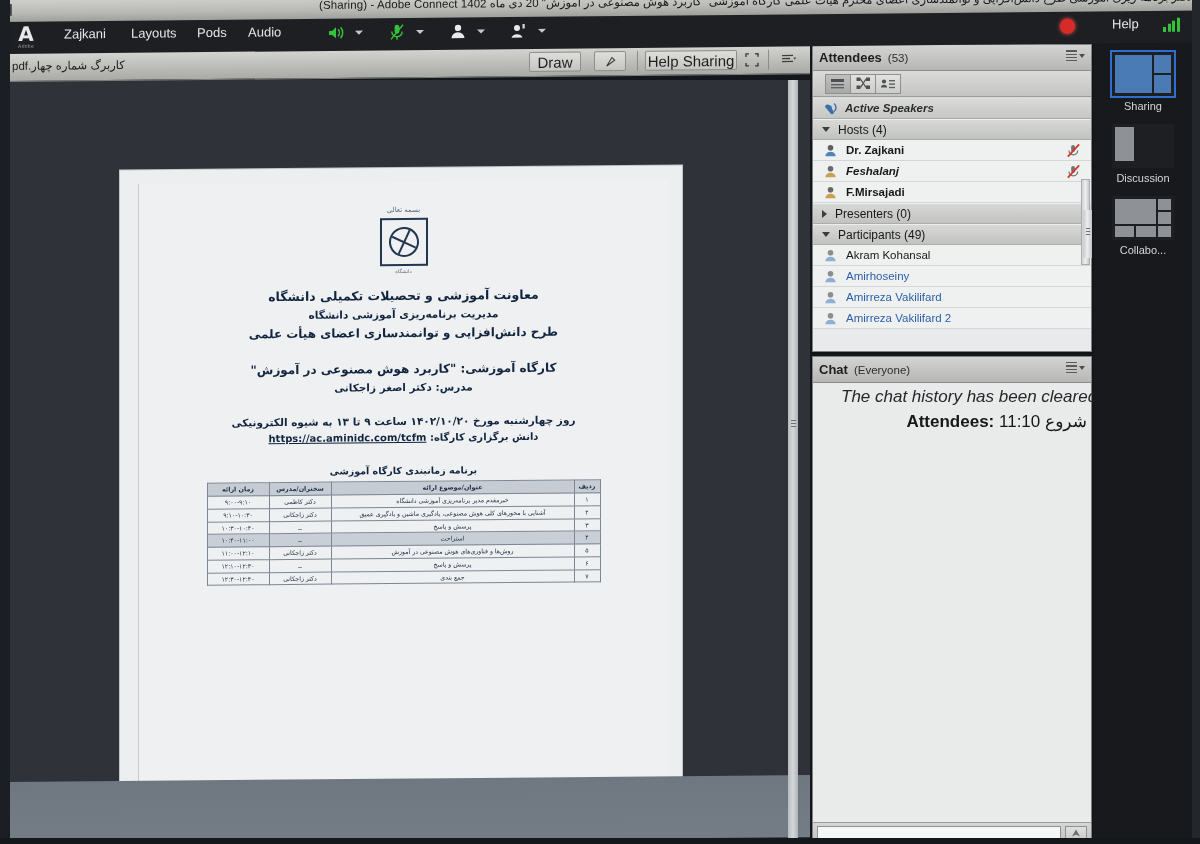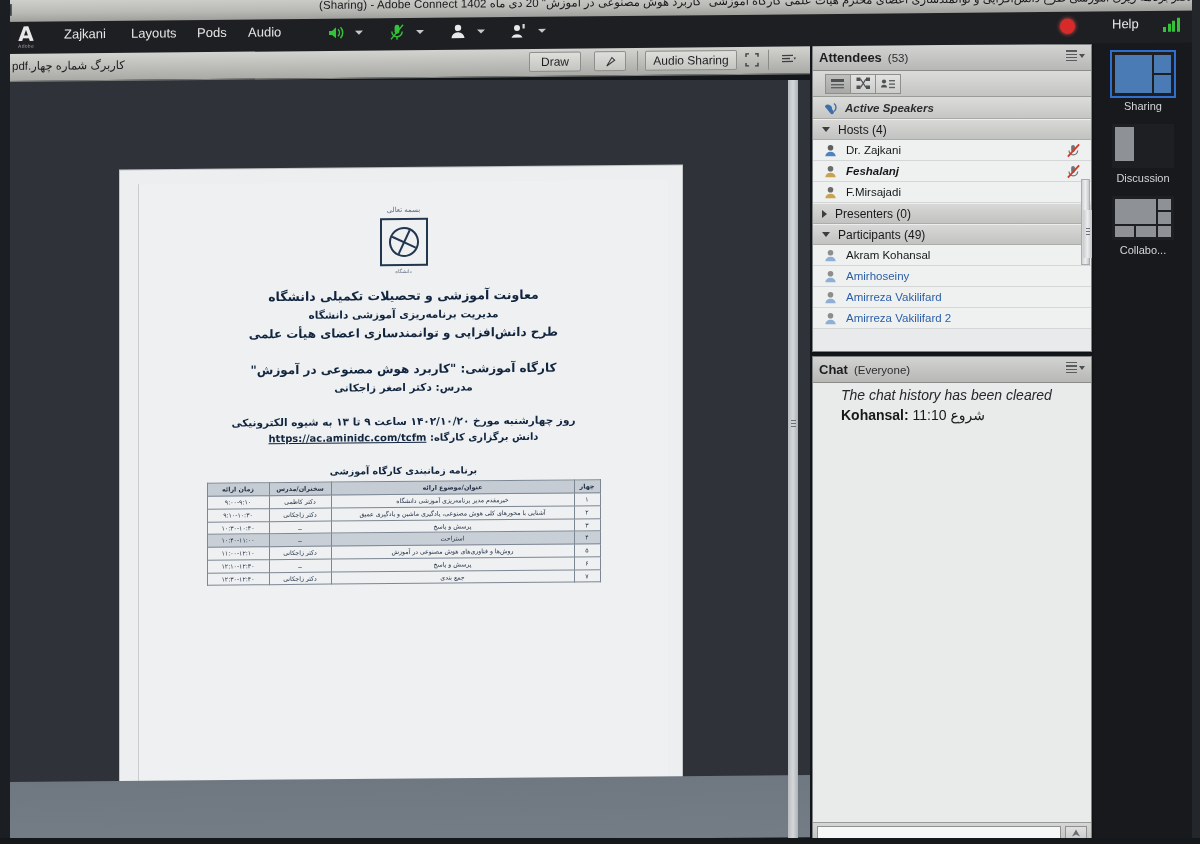--- a/index.html
+++ b/index.html
@@ -73,21 +73,21 @@
     transform: skewY(-0.55deg); transform-origin:0 0;
   }
   .sharebar .fname{
     position:absolute; left:4px; top:7px; font-size:11.5px; color:#1c1d1f;
     direction:rtl; white-space:nowrap;
   }
   .btn-sm{
     position:absolute; top:5px; height:20px;
     background:linear-gradient(180deg,#dedfdb,#c4c5c1);
     border:1px solid #8d8f8c; border-radius:2px;
-    font-size:12px; color:#1d1e20;
+    font-size:15px; color:#1d1e20;
     display:flex; align-items:center; justify-content:center;
     cursor:default;
   }
   .sep-v{ position:absolute; top:5px; width:1px; height:20px; background:#8a8c89;}
   .icon-btn{
     position:absolute; top:5px; width:20px; height:20px;
     display:flex;align-items:center;justify-content:center;
   }
 
   
@@ -155,21 +155,21 @@
     position:absolute; right:12px; top:0; width:10px; height:764px;
     background:linear-gradient(90deg,#b8bcc0,#d5d8da,#aeb2b6);
   }
   .stage-scrollbar .thumbgrip{
     position:absolute; left:3px; top:340px; width:5px; height:7px;
     background:repeating-linear-gradient(180deg,#6c7076 0 1px,transparent 1px 3px);
   }
 
   
   .rightcol{
-    position:absolute; left:812px; top:44px; width:280px; height:800px; z-index:30;
+    position:absolute; left:812px; top:44px; width:280px; height:800px; z-index:30;text-align:right;
   }
   .pod{
     position:absolute; left:0; width:280px;
     background:#e9eaeb; border:1px solid #7f8285;
     box-shadow:0 1px 2px rgba(0,0,0,.35);
   }
   .pod-head{
     height:26px; background:linear-gradient(180deg,#d3d4d2,#b7b8b5);
     border-bottom:1px solid #8a8c8a; display:flex; align-items:center; padding:0 6px;
     position:relative;
@@ -214,31 +214,31 @@
   .tri-right{ width:0;height:0;border-top:4.5px solid transparent;border-bottom:4.5px solid transparent;border-left:5.5px solid #3b3d3f;}
   .group-lbl{ font-size:12px; color:#16181a; }
 
   .att-row{
     height:21px; background:#eff0f0; border-bottom:1px solid #d4d6d7;
     display:flex; align-items:center; padding-left:10px; position:relative;
   }
   .att-row .name{ font-size:11.5px; color:#16181a; margin-left:8px; white-space:nowrap;}
   .att-row .name.blue{ color:#2c5fa8; }
   .att-row .name.ital{ font-style:italic; font-weight:bold;}
-  .att-row .name.bold{ font-weight:normal; }
+  .att-row .name.bold{ font-weight:bold; }
   .mic-off{ position:absolute; right:10px; top:3px; width:15px; height:15px;}
 
   .att-scroll{
     position:absolute; right:1px; top:134px; width:9px; height:86px;
     background:linear-gradient(90deg,#cfd1d3,#eceeef,#c6c8ca);
     border:1px solid #a9abad;
   }
 
   .chat-body{ background:#e9eaea; position:relative; }
-  .chat-line{ font-size:14px; color:#16181a; padding:4px 18px 0 9px; white-space:nowrap;margin-left:19px;}
+  .chat-line{ font-size:17px; color:#16181a; padding:4px 4px 0 9px; white-space:nowrap;margin-left:19px;}
   .chat-line.italic{ font-style:italic; color:#25272a; }
   .chat-line b{ font-weight:bold; }
   .chat-line .rtl{ direction:rtl; unicode-bidi:isolate; }
   .chat-input-wrap{
     position:absolute; left:0; bottom:0; width:278px; height:22px;
     background:linear-gradient(180deg,#d6d7d5,#bfc0bd);
     border-top:1px solid #9a9c99; display:flex; align-items:center; padding:0 4px; gap:4px;
   }
   .chat-input{
     flex:1; height:15px; background:#f5f6f6; border:1px solid #8f9194;
@@ -348,21 +348,21 @@
     <div class="btn-sm" style="left:521px; width:52px;">Draw</div>
 
     <div class="btn-sm" style="left:586px; width:32px;">
       <svg width="15" height="15" viewBox="0 0 16 16">
         <path d="M4 12.5 L9.5 3.5 L12.5 6.5 L4 12.5 Z" fill="none" stroke="#33363a" stroke-width="1.1"></path>
       </svg>
     </div>
 
     <div class="sep-v" style="left:629px;"></div>
 
-    <div class="btn-sm" style="left:637px; width:92px;">Audio Sharing</div>
+    <div class="btn-sm" style="left:637px; width:92px;">Help Sharing</div>
 
     <div class="icon-btn" style="left:734px;">
       <svg width="16" height="16" viewBox="0 0 16 16">
         <path d="M2 5 V2 H5 M11 2 H14 V5 M14 11 V14 H11 M5 14 H2 V11" stroke="#3a3d41" stroke-width="1.4" fill="none"></path>
       </svg>
     </div>
 
     <div class="sep-v" style="left:760px;"></div>
 
     <div class="icon-btn" style="left:771px;">
@@ -395,21 +395,21 @@
         <div class="doc-txt h-7">
           <span>دانش برگزاری کارگاه:</span>
           <a href="#" style="direction:ltr;display:inline-block;">https://ac.aminidc.com/tcfm</a>
         </div>
 
         <div class="doc-txt tbl-cap">برنامه زمانبندی کارگاه آموزشی</div>
 
         <table class="sched">
           <thead>
             <tr>
-              <th class="col-no">چهار</th>
+              <th class="col-no">ردیف</th>
               <th>عنوان/موضوع ارائه</th>
               <th class="col-sp">سخنران/مدرس</th>
               <th class="col-time">زمان ارائه</th>
             </tr>
           </thead>
           <tbody>
             <tr>
               <td>۱</td>
               <td class="subject">خیرمقدم مدیر برنامه‌ریزی آموزشی دانشگاه</td>
               <td>دکتر کاظمی</td>
@@ -603,21 +603,21 @@
         <span class="pod-count">(Everyone)</span>
         <span class="pod-menu">
           <span class="lines"></span>
           <span class="car"></span>
         </span>
       </div>
 
       <div class="chat-body" style="height:461px;">
         <div class="chat-line italic">The chat history has been cleared</div>
         <div class="chat-line">
-          <b>Kohansal:</b>
+          <b>Attendees:</b>
           <span>11:10</span>
           <span class="rtl">شروع</span>
         </div>
 
         <div class="chat-input-wrap">
           <div class="chat-input"></div>
           <div class="chat-send">
             <svg width="12" height="11" viewBox="0 0 12 11">
               <path d="M6 1.5 L10 8.5 L6 6.5 L2 8.5 Z" fill="#6a6d70"></path>
             </svg>

